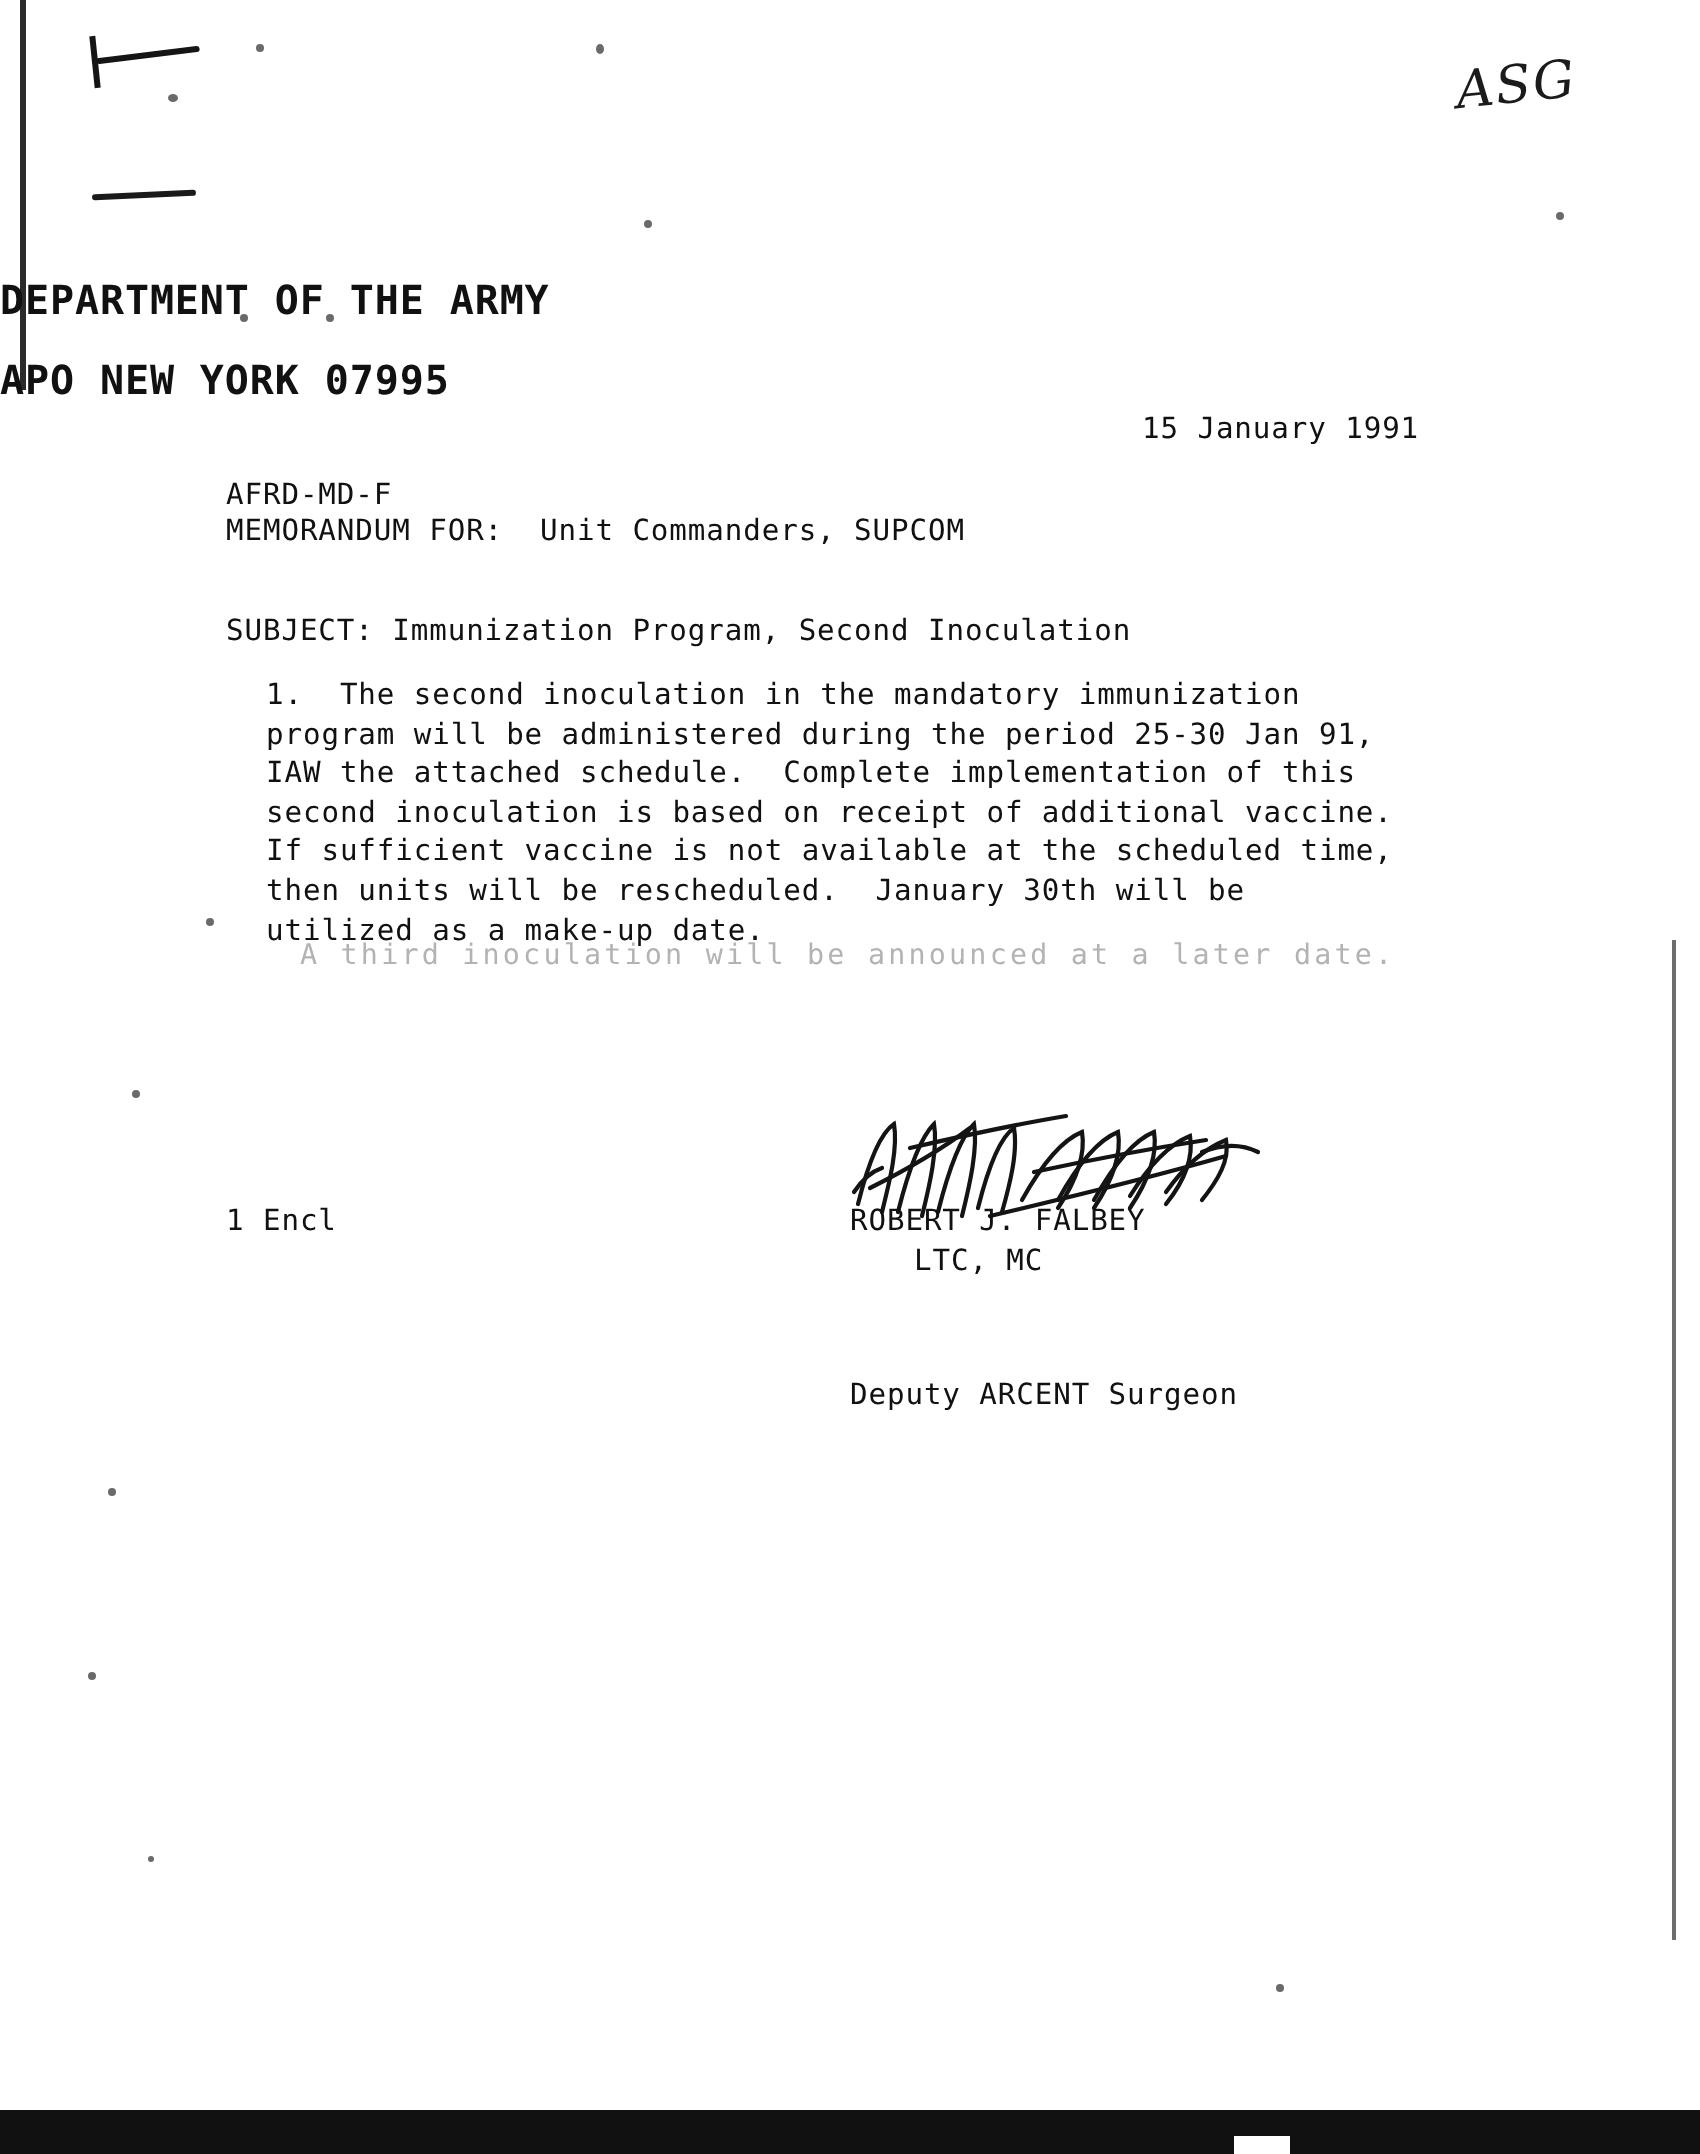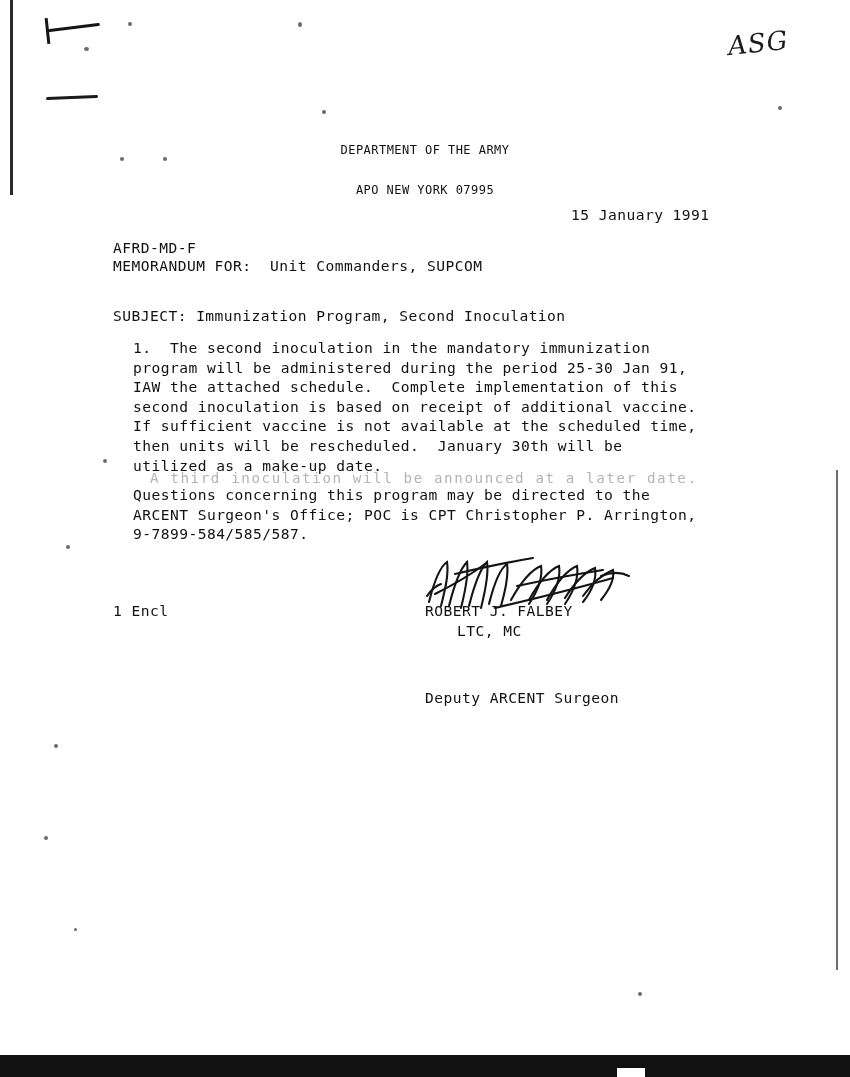--- a/index.html
+++ b/index.html
@@ -112,26 +112,26 @@
     font-size: 14.6px;
     line-height: 19.6px;
     letter-spacing: 0.45px;
     white-space: pre;
     color: #111111;
   }
   .center-block {
     position: absolute;
     left: 0;
     width: 850px;
-    text-align: center;
-    font-family: "DejaVu Sans Mono", "Liberation Mono", monospace;
-    font-size: 12px;
+    font-family: "DejaVu Sans Mono", "Liberation Mono", monospace;
+    font-size: 20px;
     line-height: 19.6px;
     letter-spacing: 0.45px;
     color: #111111;
+    font-weight: bold;
   }
   .body-block {
     position: absolute;
     left: 113px;
     top: 338px;
     width: 650px;
     font-family: "DejaVu Sans Mono", "Liberation Mono", monospace;
     font-size: 14.6px;
     line-height: 19.6px;
     letter-spacing: 0.45px;
@@ -207,23 +207,20 @@
   <div class="body-block">1.  The second inoculation in the mandatory immunization
 program will be administered during the period 25-30 Jan 91,
 IAW the attached schedule.  Complete implementation of this
 second inoculation is based on receipt of additional vaccine.
 If sufficient vaccine is not available at the scheduled time,
 then units will be rescheduled.  January 30th will be
 utilized as a make-up date.</div>
 
   <div class="faint-line">A third inoculation will be announced at a later date.</div>
 
-  <div class="body-block" style="top:485px;">Questions concerning this program may be directed to the
-ARCENT Surgeon's Office; POC is CPT Christopher P. Arrington,
-9-7899-584/585/587.</div>
 
   <div class="txt" style="left:113px; top:601px;">1 Encl</div>
 
   <div class="signature">
     <svg width="210" height="58" viewBox="0 0 210 58">
       <g stroke="#141414" fill="none" stroke-width="2.1" stroke-linecap="round">
         <path d="M4,46 C10,22 16,10 22,6 C24,18 20,34 16,50"></path>
         <path d="M10,38 C26,30 44,20 60,8"></path>
         <path d="M24,50 C30,26 36,12 42,6 C44,18 40,36 36,52"></path>
         <path d="M44,50 C50,26 56,12 62,6 C64,18 60,36 56,52"></path>

